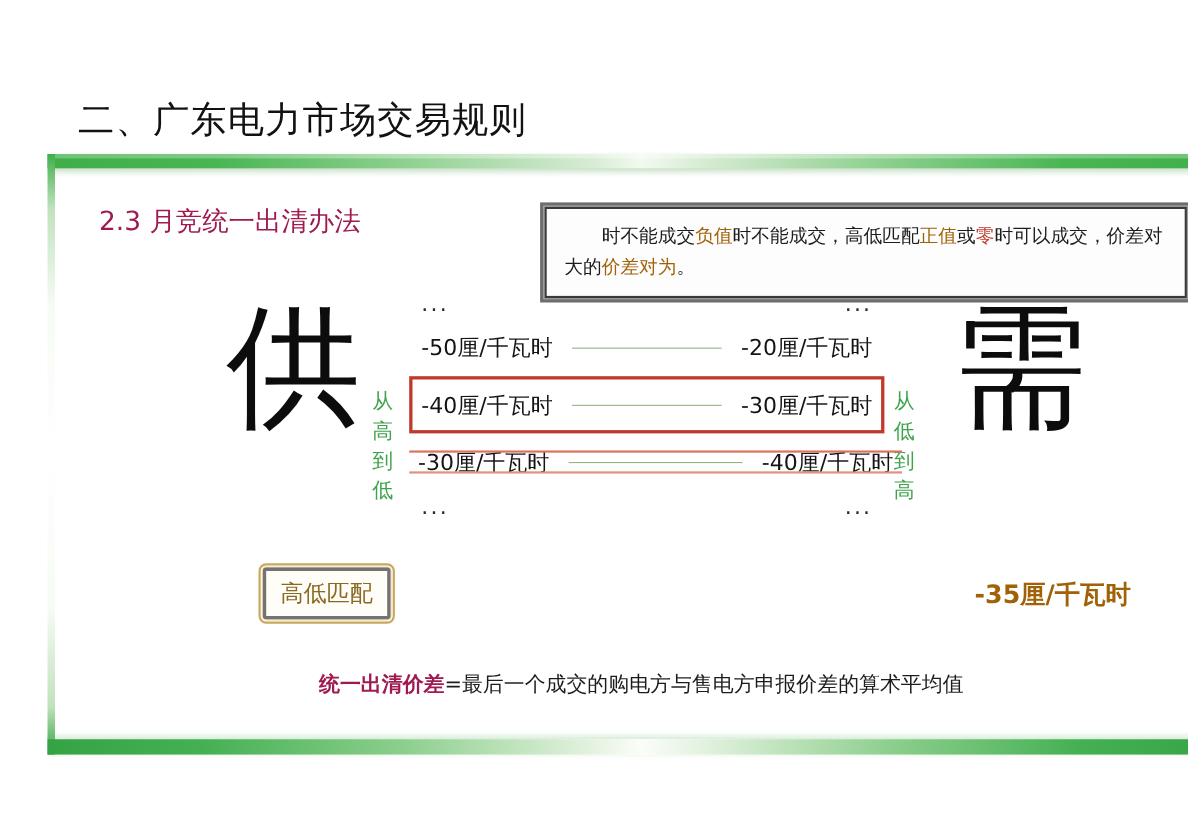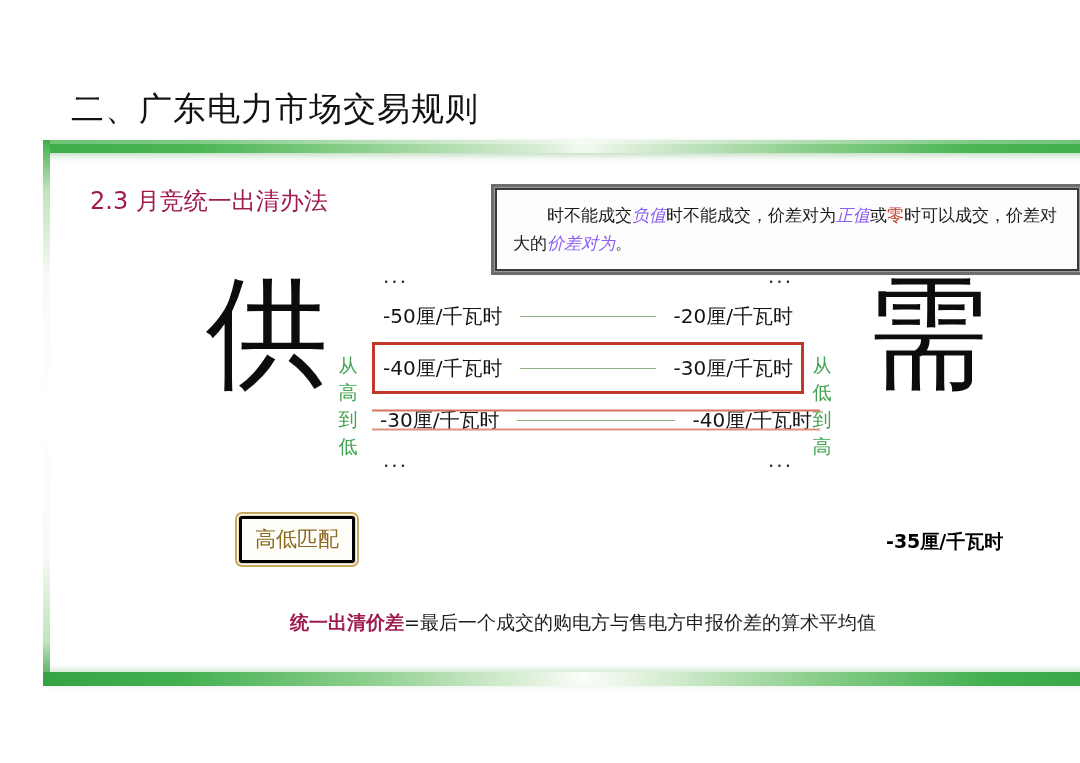--- a/index.html
+++ b/index.html
@@ -101,21 +101,21 @@
     background: #fdfdfd;
     border: 2px solid #3a3a3a;
     outline: 3px solid #6d6d6d;
     outline-offset: 1px;
     box-shadow: 0 0 0 1px #9a9a9a, 1px 1px 4px rgba(0,0,0,.28);
     font-size: 17px;
     line-height: 28px;
     color: #1c1c1c;
     text-indent: 2em;
   }
-  .callout .hl { color: #8b5cf6; font-style: italic; }
+  .callout .hl { color: #a16207; }
   .callout .hl2 { color: #c0392b; }
 
   
   .big-char {
     position: absolute;
     font-family: "DejaVu Sans", "Liberation Sans", sans-serif;
     font-size: 122px;
     line-height: 122px;
     color: #0c0c0c;
     font-weight: 500;
@@ -198,39 +198,39 @@
     pointer-events: none;
   }
 
   
   .match-badge {
     position: absolute;
     left: 196px;
     top: 516px;
     padding: 7px 13px 8px 13px;
     background: #fffdf7;
-    border: 3px solid #000000;
+    border: 3px solid #737373;
     outline: 2px solid #c9a85c;
     outline-offset: 2px;
     border-radius: 3px;
     font-size: 21px;
     line-height: 26px;
     color: #8a6a22;
     white-space: nowrap;
     box-shadow: 0 0 0 1px #e6d9b4;
   }
 
   
   .clearing-price {
     position: absolute;
     left: 843px;
     top: 528px;
-    font-size: 19px;
+    font-size: 23px;
     line-height: 26px;
-    color: #000000;
+    color: #a16207;
     font-weight: bold;
     white-space: nowrap;
   }
 
   
   .formula-diff {
     position: absolute;
     left: 0;
     top: 560px;
     width: 1080px;
@@ -263,21 +263,21 @@
   <div class="slide-title">二、广东电力市场交易规则</div>
 
   <div class="bar bar-top"></div>
   <div class="bar bar-top-gloss"></div>
   <div class="bar bar-left"></div>
   <div class="bar bar-bottom"></div>
 
   <div class="section-heading">2.3 月竞统一出清办法</div>
 
   <div class="callout">
-    <span>时不能成交</span><span class="hl">负值</span><span>时不能成交，价差对为</span><span class="hl">正值</span><span>或</span><span class="hl2">零</span><span>时可以成交，价差对大的</span><span class="hl">价差对为</span><span>。</span>
+    <span>时不能成交</span><span class="hl">负值</span><span>时不能成交，高低匹配</span><span class="hl">正值</span><span>或</span><span class="hl2">零</span><span>时可以成交，价差对大的</span><span class="hl">价差对为</span><span>。</span>
   </div>
 
   <div class="big-char supply">供</div>
 
   <div class="big-char demand">需</div>
 
   <div class="vlabel left">
     <span>从</span>
     <span>高</span>
     <span>到</span>

